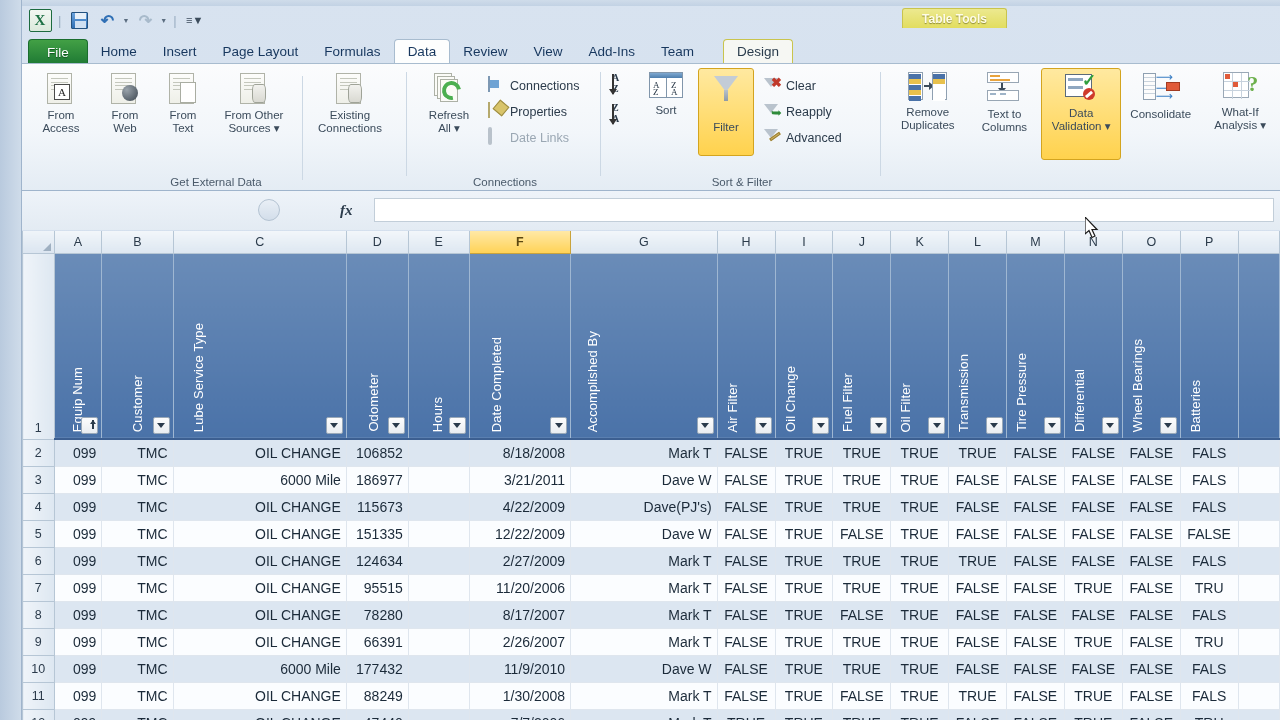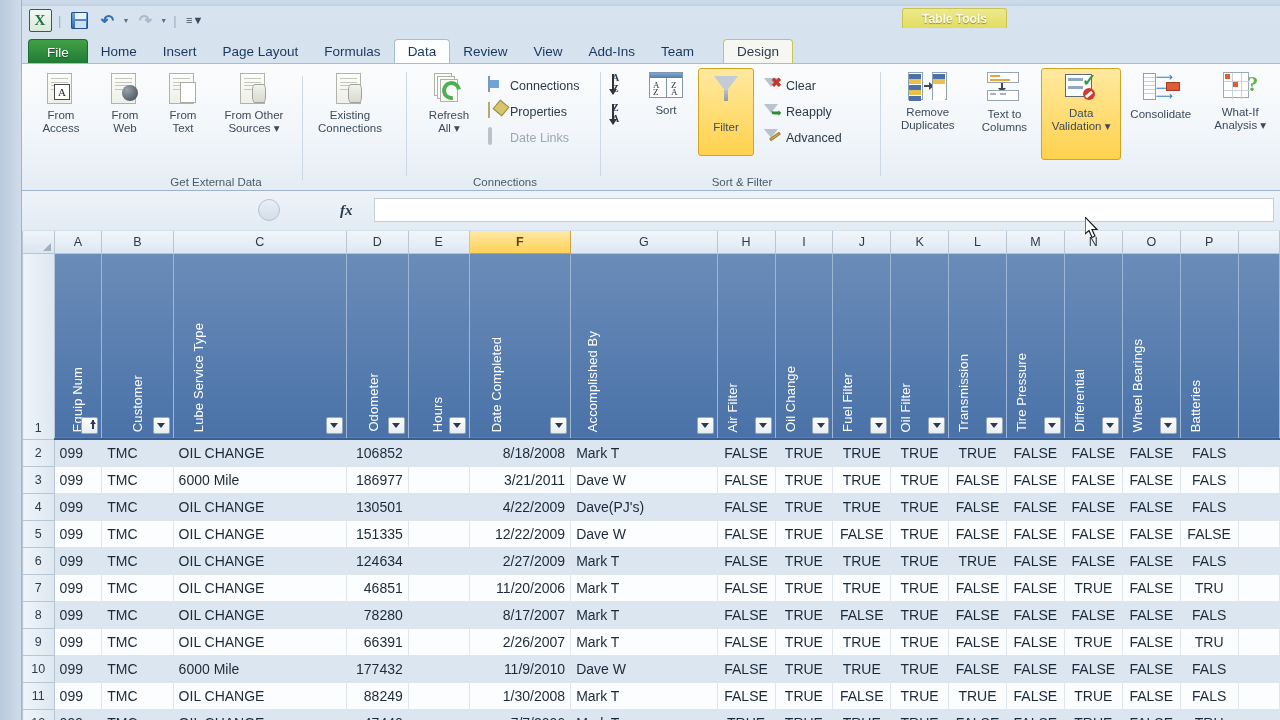--- a/index.html
+++ b/index.html
@@ -269,21 +269,21 @@
     text-align: center; font-weight: normal; padding: 0;
   }
   td.cell {
     height: 27px; border-right: 1px solid #dfe6ee; border-bottom: 1px solid #dfe6ee;
     font-size: 14px; color: #1b2a39; padding: 0 5px; white-space: nowrap; overflow: hidden;
   }
   tr.banded td.cell { background: #dce6f1; }
   tr.plain td.cell { background: #fbfdff; }
   td.num { text-align: right; }
   td.ctr { text-align: center; }
-  td.lft { text-align: left; }
+  td.lft { text-align: right; }
 
   
   tr.hdrrow td.hcell {
     height: 186px; background: linear-gradient(#6a8cb8,#4a72a8);
     border-right: 1px solid #9fb7d2; border-bottom: 2px solid #3c5f91;
     padding: 0; position: relative; vertical-align: bottom;
   }
   tr.hdrrow td.hcell:first-child { border-left: none; }
   .hrot {
     position: absolute; bottom: 6px; left: 0; width: 100%;
@@ -853,21 +853,21 @@
         <td class="cell ctr">FALSE</td>
         <td class="cell ctr">FALSE</td>
         <td class="cell ctr">FALS</td>
         <td class="cell ctr"></td>
       </tr>
       <tr class="banded">
         <td class="rowhdr">4</td>
         <td class="cell lft">099</td>
         <td class="cell lft">TMC</td>
         <td class="cell lft">OIL CHANGE</td>
-        <td class="cell num">130501</td>
+        <td class="cell num">115673</td>
         <td class="cell num"></td>
         <td class="cell num">4/22/2009</td>
         <td class="cell lft">Dave(PJ's)</td>
         <td class="cell ctr">FALSE</td>
         <td class="cell ctr">TRUE</td>
         <td class="cell ctr">TRUE</td>
         <td class="cell ctr">TRUE</td>
         <td class="cell ctr">FALSE</td>
         <td class="cell ctr">FALSE</td>
         <td class="cell ctr">FALSE</td>
@@ -913,21 +913,21 @@
         <td class="cell ctr">FALSE</td>
         <td class="cell ctr">FALSE</td>
         <td class="cell ctr">FALS</td>
         <td class="cell ctr"></td>
       </tr>
       <tr class="plain">
         <td class="rowhdr">7</td>
         <td class="cell lft">099</td>
         <td class="cell lft">TMC</td>
         <td class="cell lft">OIL CHANGE</td>
-        <td class="cell num">46851</td>
+        <td class="cell num">95515</td>
         <td class="cell num"></td>
         <td class="cell num">11/20/2006</td>
         <td class="cell lft">Mark T</td>
         <td class="cell ctr">FALSE</td>
         <td class="cell ctr">TRUE</td>
         <td class="cell ctr">TRUE</td>
         <td class="cell ctr">TRUE</td>
         <td class="cell ctr">FALSE</td>
         <td class="cell ctr">FALSE</td>
         <td class="cell ctr">TRUE</td>

